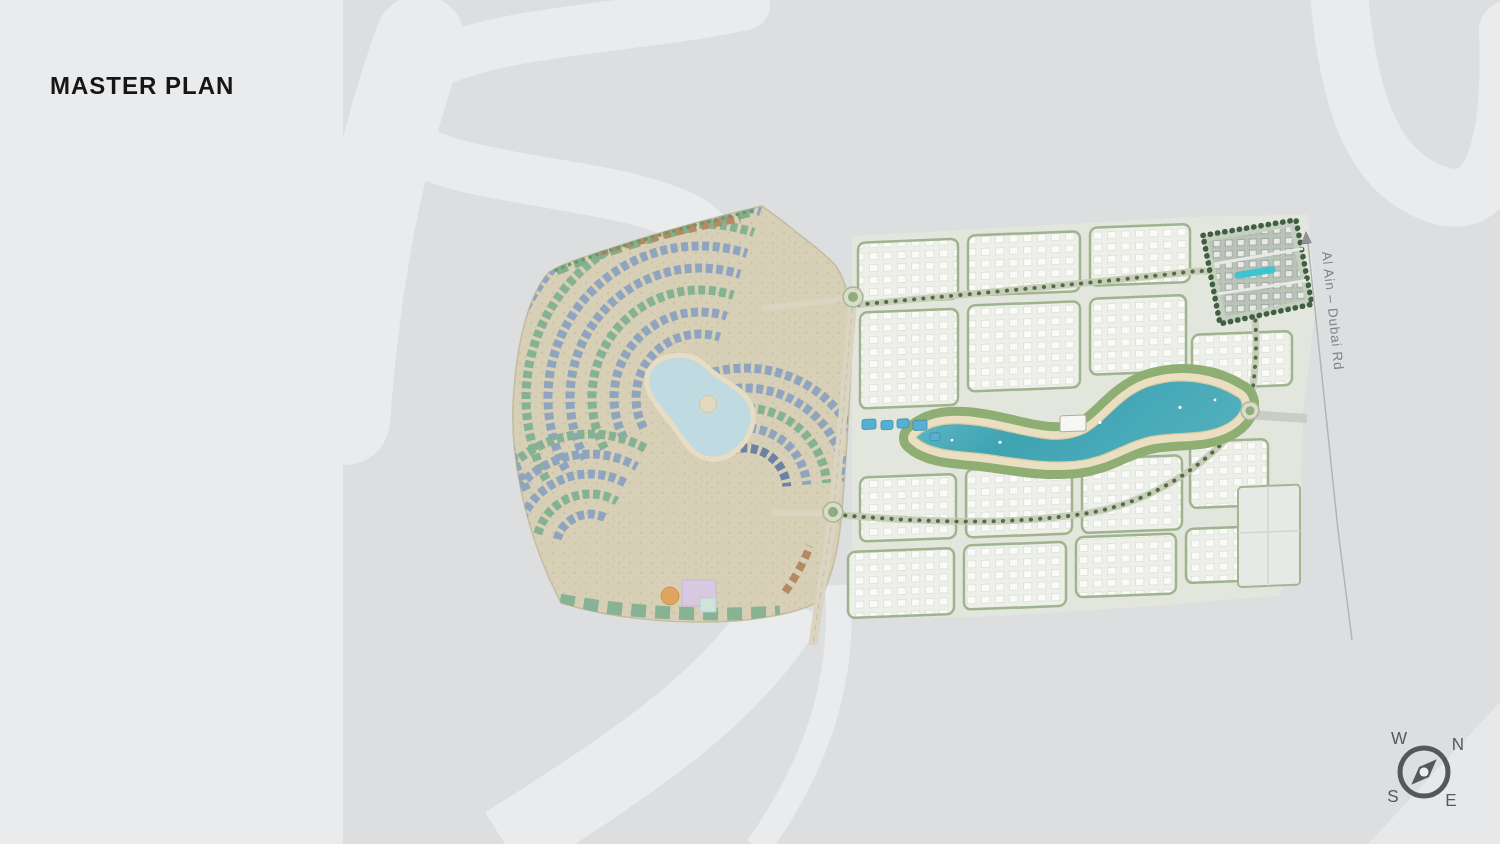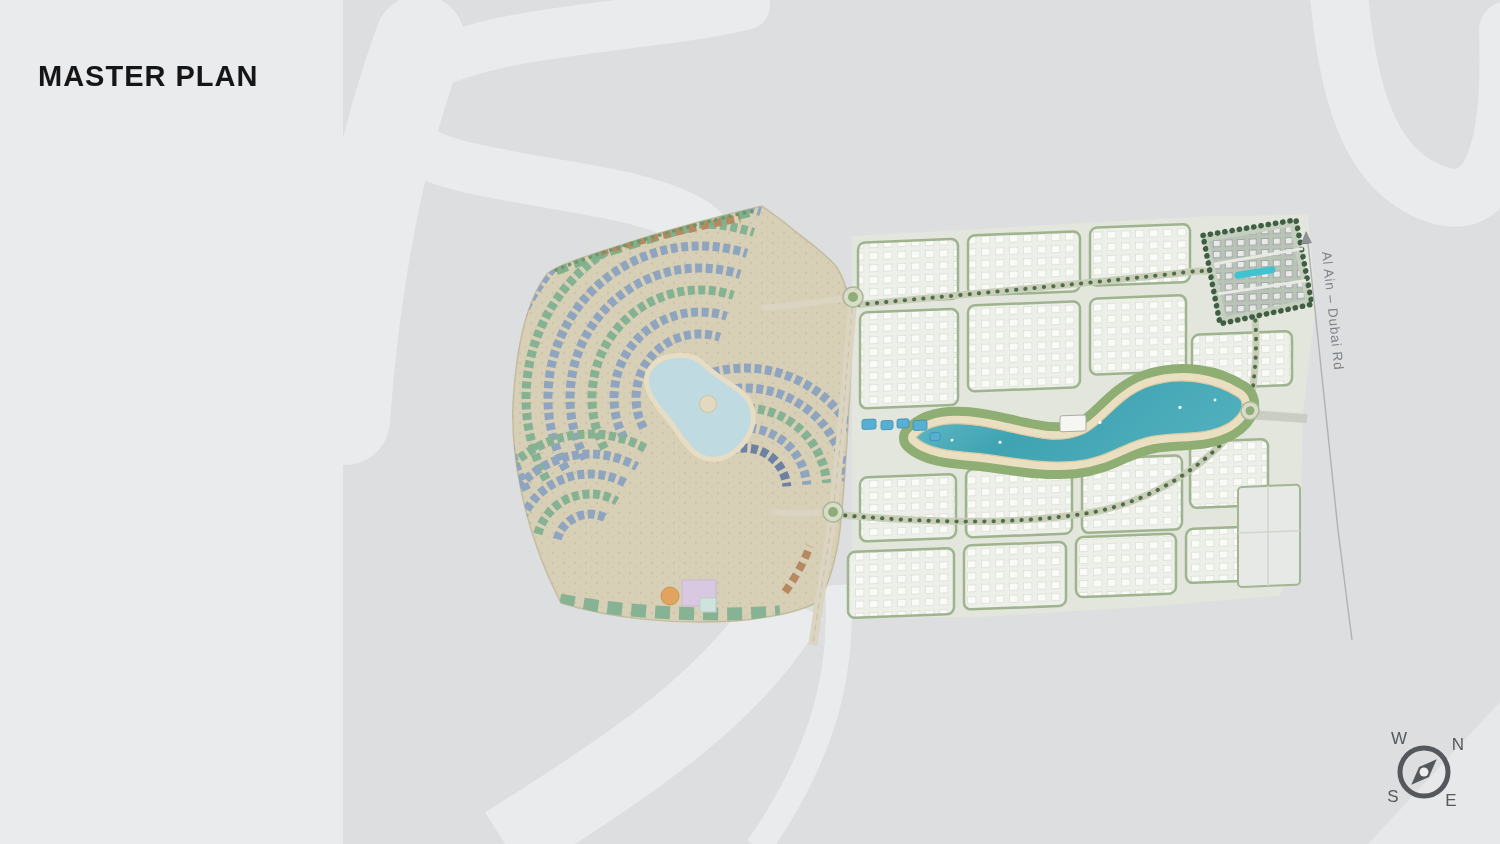--- a/index.html
+++ b/index.html
@@ -6,22 +6,22 @@
   .slide{
     position:relative;
     width:1500px;height:844px;
     overflow:hidden;
     background:#DCDEE0;
     font-family:"Liberation Sans",sans-serif;
   }
   .slide h1{
     position:absolute;
     left:34px;top:56px;
-    margin:4px;
-    font-size:29px;
+    margin:16px;
+    font-size:24px;
     font-weight:bold;
     letter-spacing:1px;
     color:#161616;
     z-index:3;
   }
   svg.plan{position:absolute;left:0;top:0;z-index:1;}
   .compass-letter{
     font-size:17px;
     fill:#55595D;
   }

